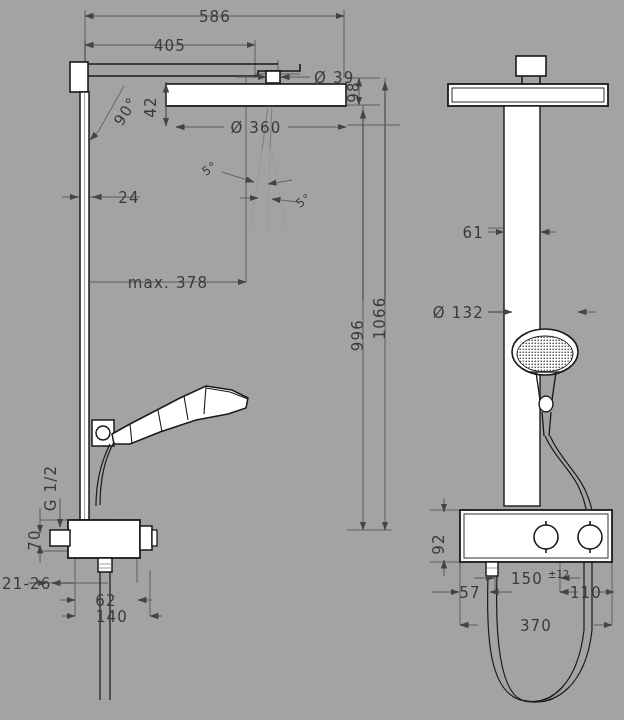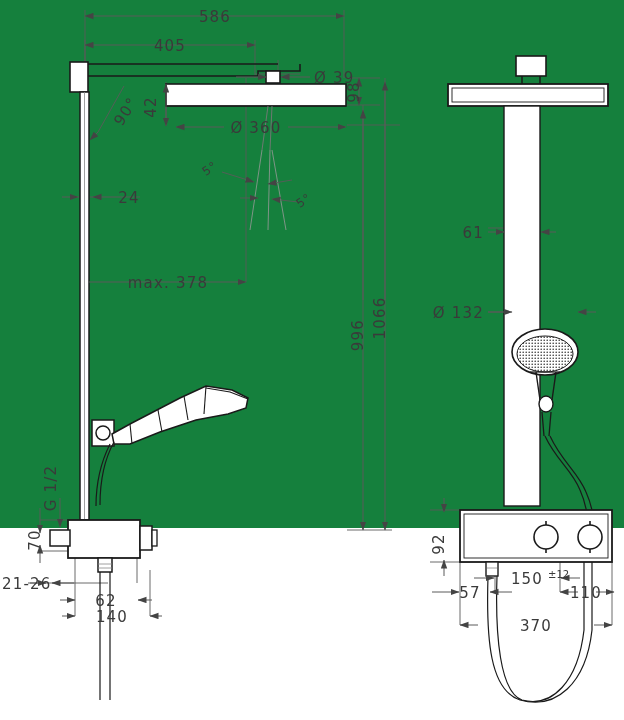--- a/index.html
+++ b/index.html
@@ -1,18 +1,18 @@
 <!DOCTYPE html>
 <html><head>
 <meta charset="utf-8">
 <style>
   html,body{margin:0;padding:0;background:#ffffff;}
   body{width:624px;height:720px;overflow:hidden;
        font-family:"DejaVu Sans",sans-serif;}
-  #stage{position:relative;width:624px;height:528px;background:#15803d;}
+  #stage{position:relative;width:624px;height:720px;background:#a3a3a3;}
   svg{display:block;}
   .dimtxt{font-family:"DejaVu Sans",sans-serif;font-size:15px;fill:#3a3a3a;letter-spacing:1.2px;}
   .dimtxt-sm{font-family:"DejaVu Sans",sans-serif;font-size:12px;fill:#3a3a3a;letter-spacing:0.8px;}
   .dimtxt-sup{font-family:"DejaVu Sans",sans-serif;font-size:10px;fill:#3a3a3a;}
 </style>
 </head>
 <body>
 
 <div id="stage">
 <svg width="624" height="720" viewBox="0 0 624 720">

